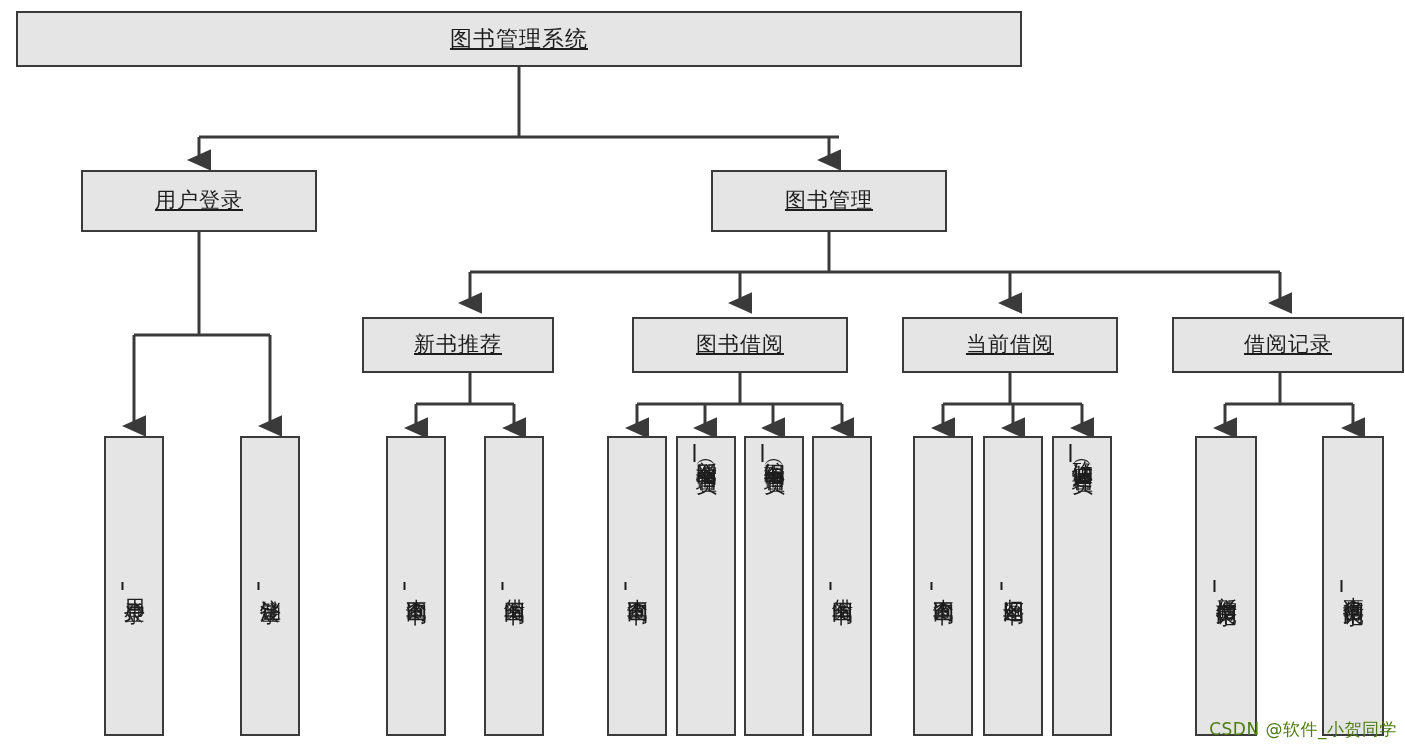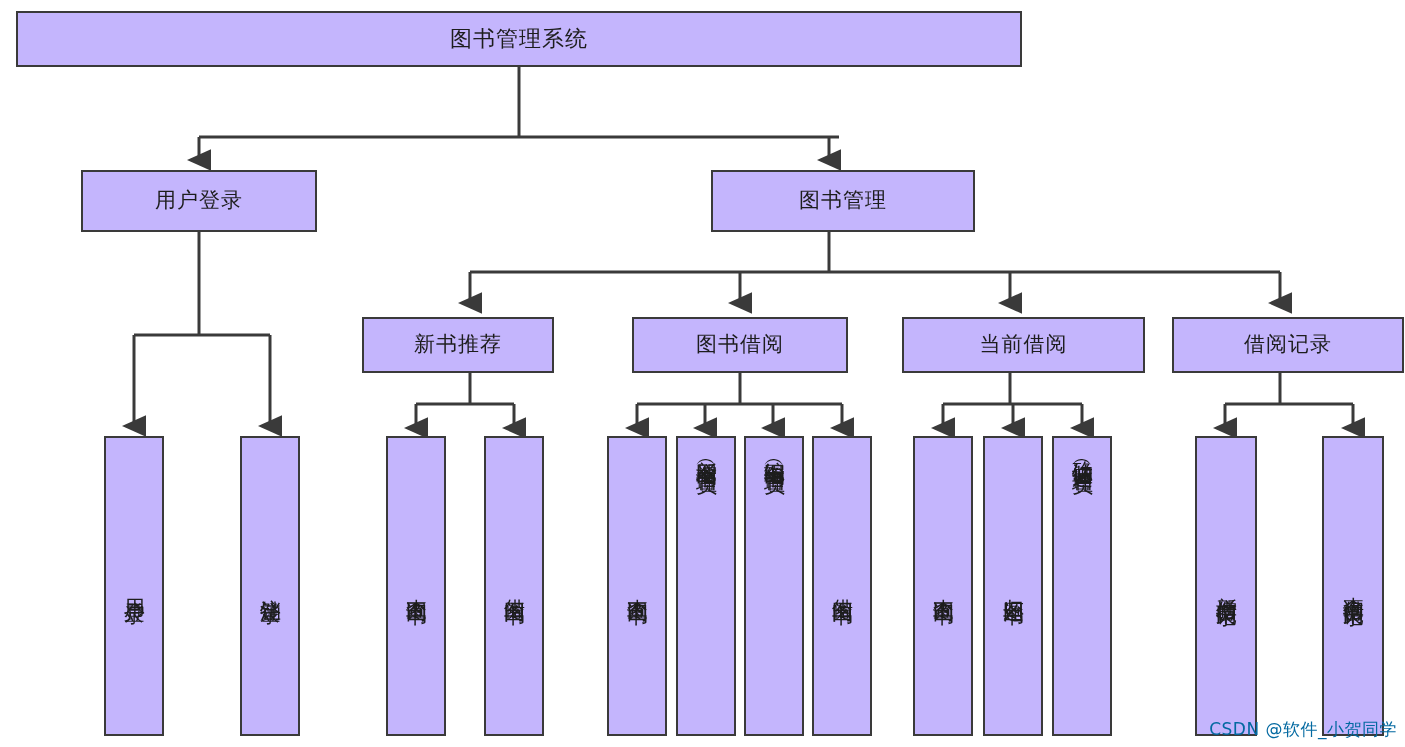--- a/index.html
+++ b/index.html
@@ -23,25 +23,26 @@
     left: 0;
     top: 0;
     width: 1405px;
     height: 747px;
     pointer-events: none;
   }
   .node {
     position: absolute;
     box-sizing: border-box;
     border: 2.5px solid #3a3a3a;
-    background: #c4b5fd;
+    background: #e5e5e5;
     display: flex;
     align-items: center;
     justify-content: center;
     color: #1d1d1d;
+    text-decoration: underline;
   }
   .node.horizontal {
     font-size: 21px;
     letter-spacing: 1px;
     line-height: 1.2;
   }
   .node.root {
     font-size: 22px;
   }
   .node.leaf {
@@ -60,21 +61,21 @@
   }
   .node.leaf.centered {
     align-items: center;
     padding-top: 0;
   }
   #watermark {
     position: absolute;
     right: 8px;
     bottom: 6px;
     font-size: 17px;
-    color: #0369a1;
+    color: #4d7c0f;
     letter-spacing: 0.5px;
     white-space: nowrap;
     font-family: "DejaVu Sans", "Liberation Sans", sans-serif;
   }
 </style>
 </head>
 <body>
 
 <div id="diagram-canvas">
 
@@ -129,31 +130,31 @@
     </g>
   </svg>
 
   <div class="node horizontal root" style="left:16px; top:11px; width:1006px; height:56px;">
     <span>图书管理系统</span>
   </div>
 
   <div class="node horizontal" style="left:81px; top:170px; width:236px; height:62px;">
     <span>用户登录</span>
   </div>
-  <div class="node horizontal" style="left:711px; top:170px; width:264px; height:62px;">
+  <div class="node horizontal" style="left:711px; top:170px; width:236px; height:62px;">
     <span>图书管理</span>
   </div>
 
   <div class="node horizontal" style="left:362px; top:317px; width:192px; height:56px;">
     <span>新书推荐</span>
   </div>
   <div class="node horizontal" style="left:632px; top:317px; width:216px; height:56px;text-align:center;">
     <span>图书借阅</span>
   </div>
-  <div class="node horizontal" style="left:902px; top:317px; width:243px; height:56px;">
+  <div class="node horizontal" style="left:902px; top:317px; width:216px; height:56px;">
     <span>当前借阅</span>
   </div>
   <div class="node horizontal" style="left:1172px; top:317px; width:232px; height:56px;">
     <span>借阅记录</span>
   </div>
 
   <div class="node leaf centered" style="left:104px; top:436px; width:60px; height:300px;">
     <span class="vtext">用户登录</span>
   </div>
   <div class="node leaf centered" style="left:240px; top:436px; width:60px; height:300px;">

